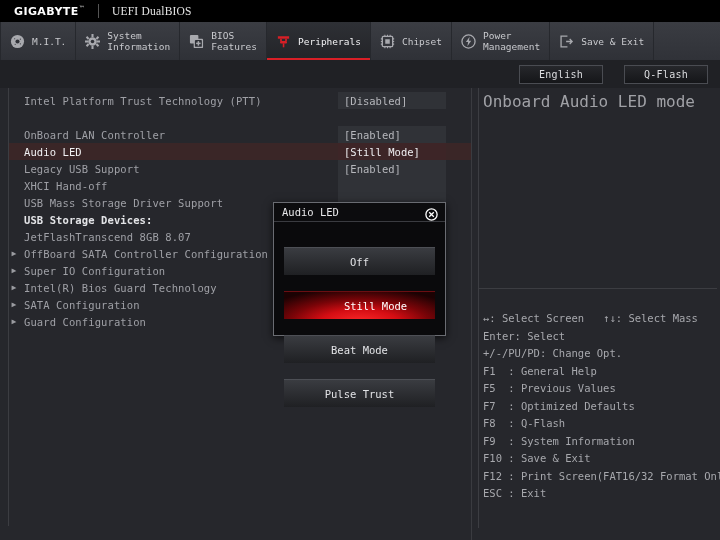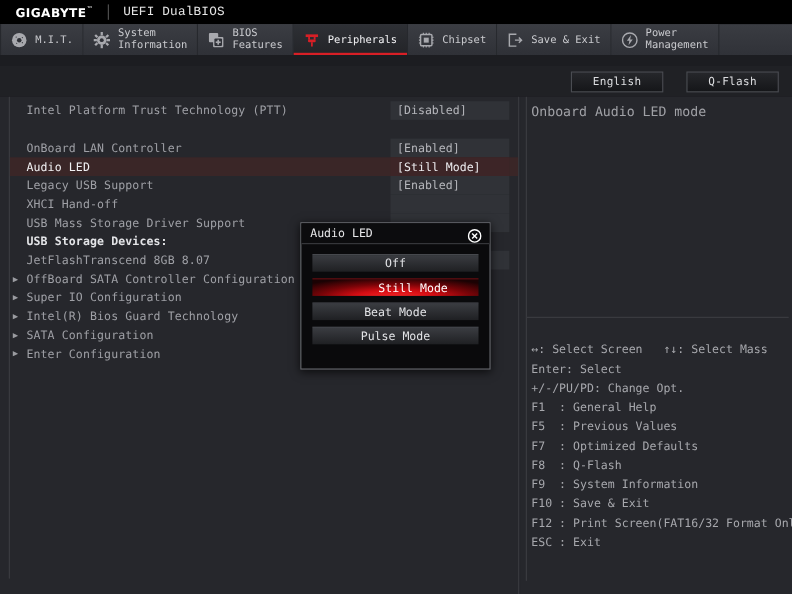--- a/index.html
+++ b/index.html
@@ -17,27 +17,27 @@
     background: #000; display: flex; align-items: center;
   }
   .brand-logo {
     font-family: "DejaVu Sans", "Liberation Sans", sans-serif;
     font-weight: bold; font-size: 11px; letter-spacing: .4px;
     color: #ffffff; padding-left: 14px;
   }
   .brand-tm { font-size: 6px; vertical-align: super; color:#cfcfcf; }
   .brand-sep { width:1px; height:14px; background:#555; margin: 0 13px 0 13px; }
   .brand-sub {
-    font-family: Liberation Mono, monospace;
+    font-family: Liberation Serif, serif;
     font-size: 11.5px; color: #e6e6e6; letter-spacing: .2px;
   }
 
   
   .tabbar {
-    position: absolute; left: 0; top: 22px; width: 720px; height: 28px;
+    position: absolute; left: 0; top: 22px; width: 720px; height: 38px;
     background: linear-gradient(#3a3c42, #303238);
     display: flex; align-items: stretch;
   }
   .tab {
     position: relative; display: flex; align-items: center; gap: 7px;
     padding: 0 9px; border-right: 1px solid #26282d;
     background: linear-gradient(#3b3d43, #2f3137);
     color: #c9cace; font-size: 9.5px; line-height: 11px;
     white-space: pre-line; min-width: 0;
   }
@@ -77,33 +77,33 @@
   .rows { position:absolute; left:9px; top:4px; width:462px; }
   .row { position: relative; height: 17px; display:flex; align-items:center; }
   .row .arrow {
     width: 10px; flex: 0 0 10px; color:#9a9ba0; font-size:8px; text-align:center;
   }
   .row .label {
     flex: 1 1 auto; color:#9fa0a6; font-size: 10.5px; letter-spacing: .1px;
     padding-left: 5px; white-space: nowrap;
   }
   .row .value {
-    position:absolute; left: 346px; width: 108px; height: 17px;
+    position:absolute; left: 329px; width: 108px; height: 17px;
     background: #303237; color:#b6b7bc; font-size:10.5px;
     display:flex; align-items:center; padding-left:6px; white-space:nowrap;text-align:right;
   }
   .row.bold .label { color:#e3e4e7; font-weight: bold; }
   .row.selected { background: #3a2627; }
   .row.selected .label { color:#f1f1f3; }
   .row.selected .value { background:#3d2527; color:#ededf0; }
 
   
   .help-text {
     position:absolute; left:10px; top:6px; width:228px;
-    color:#a0a1a6; font-size:12px; line-height:15px;
+    color:#a0a1a6; font-size:16px; line-height:15px;
   }
   .right-divider { position:absolute; left:6px; top:200px; width:238px; height:1px; background:#3c3d42; }
   .right-vrule { position:absolute; left:5px; top:0; width:1px; height:440px; background:#3c3d42; }
   .keys { position:absolute; left:10px; top:222px; width:234px; }
   .keyline { color:#a7a8ad; font-size:10.5px; line-height:17.5px; white-space:pre; }
 
   
   .modal {
     position:absolute; left:273px; top:202px; width:173px; height:134px;
     background:#0a0a0c; border:1px solid #6a6c72; z-index: 20;
@@ -113,25 +113,25 @@
     position:relative; height:19px; background:#0c0c0e;
     border-bottom:1px solid #3a3b40;
     display:flex; align-items:center; padding-left:8px;
   }
   .modal-title-text { color:#e8e8ea; font-size:10.5px; }
   .modal-close {
     position:absolute; right:7px; top:3px; width:13px; height:13px;
   }
   .modal-body { padding: 9px 10px 0 10px; }
   .opt {
-    height: 16px; margin-bottom: 6px;
+    height: 28px; margin-bottom: 6px;
     background: linear-gradient(#3a3c41, #1f2023);
     border-top:1px solid #4d4f55;
     color:#e2e3e6; font-size:10.5px;
-    display:flex; align-items:center; justify-content:center;
+    display:flex; align-items:center; justify-content:center;margin-top:16px;
   }
   .opt.sel {
     background:
       radial-gradient(ellipse 70% 130% at 50% 115%, #ff2b2b 0%, #d40d13 38%, #7a0408 66%, #1b0203 100%);
     border-top:1px solid #6b0e12;
     color:#ffffff;
     padding-left:32px;
   }
 </style>
 </head>
@@ -185,28 +185,28 @@
             <rect x="7.2" y="10" width="1.7" height="4.2" fill="#d81f26"></rect>
           </svg></span><span class="tab-label">Peripherals</span></div>
       <div class="tab"><span><svg class="ticon" viewBox="0 0 16 16">
             <rect x="2.5" y="2.5" width="11" height="11" rx="1" fill="none" stroke="#a8a9ae" stroke-width="1.4"></rect>
             <rect x="5.6" y="5.6" width="4.8" height="4.8" fill="#a8a9ae"></rect>
             <g stroke="#a8a9ae" stroke-width="1.1">
               <path d="M5.2 0.9v1.6M8 0.9v1.6M10.8 0.9v1.6M5.2 13.5v1.6M8 13.5v1.6M10.8 13.5v1.6M0.9 5.2h1.6M0.9 8h1.6M0.9 10.8h1.6M13.5 5.2h1.6M13.5 8h1.6M13.5 10.8h1.6"></path>
             </g>
           </svg></span><span class="tab-label">Chipset</span></div>
       <div class="tab"><span><svg class="ticon" viewBox="0 0 16 16">
-            <path d="M9 2.2H2.2v11.6H9" fill="none" stroke="#a8a9ae" stroke-width="1.4"></path>
-            <path d="M7.6 8h6.4M11.4 5.4 14 8l-2.6 2.6" fill="none" stroke="#a8a9ae" stroke-width="1.4"></path>
-          </svg></span><span class="tab-label">Save &amp; Exit</span></div>
-      <div class="tab"><span><svg class="ticon" viewBox="0 0 16 16">
             <circle cx="8" cy="8" r="7" fill="none" stroke="#a8a9ae" stroke-width="1.4"></circle>
             <path d="M9.2 3 L5.2 8.6 H7.6 L6.8 13 L10.9 7.3 H8.4 Z" fill="#a8a9ae"></path>
           </svg></span><span class="tab-label">Power
 Management</span></div>
+      <div class="tab"><span><svg class="ticon" viewBox="0 0 16 16">
+            <path d="M9 2.2H2.2v11.6H9" fill="none" stroke="#a8a9ae" stroke-width="1.4"></path>
+            <path d="M7.6 8h6.4M11.4 5.4 14 8l-2.6 2.6" fill="none" stroke="#a8a9ae" stroke-width="1.4"></path>
+          </svg></span><span class="tab-label">Save &amp; Exit</span></div>
     </div>
 
   <div class="subbar">
     <div class="subbtn">English</div>
     <div class="subbtn">Q-Flash</div>
   </div>
 
   <div class="body">
 
     <div class="left-pane">
@@ -266,21 +266,21 @@
           <div class="row novalue">
             <span class="arrow">▶</span>
             <span class="label">Intel(R) Bios Guard Technology</span>
           </div>
           <div class="row novalue">
             <span class="arrow">▶</span>
             <span class="label">SATA Configuration</span>
           </div>
           <div class="row novalue">
             <span class="arrow">▶</span>
-            <span class="label">Enter Configuration</span>
+            <span class="label">Guard Configuration</span>
           </div>
         </div>
 
     </div>
 
     <div class="right-pane">
       <div class="right-vrule"></div>
       <div class="help-text">Onboard Audio LED mode</div>
       <div class="right-divider"></div>
       <div class="keys" id="keys">
@@ -307,17 +307,17 @@
         <svg width="13" height="13" viewBox="0 0 13 13">
           <circle cx="6.5" cy="6.5" r="5.6" fill="none" stroke="#ffffff" stroke-width="1.3"></circle>
           <path d="M4.2 4.2 L8.8 8.8 M8.8 4.2 L4.2 8.8" stroke="#ffffff" stroke-width="1.3" fill="none"></path>
         </svg>
       </span>
     </div>
     <div class="modal-body" id="modal-options">
         <div class="opt">Off</div>
         <div class="opt sel">Still Mode</div>
         <div class="opt">Beat Mode</div>
-        <div class="opt">Pulse Mode</div>
+        <div class="opt">Pulse Trust</div>
       </div>
   </div>
 
 </div>
 
 </body></html>

